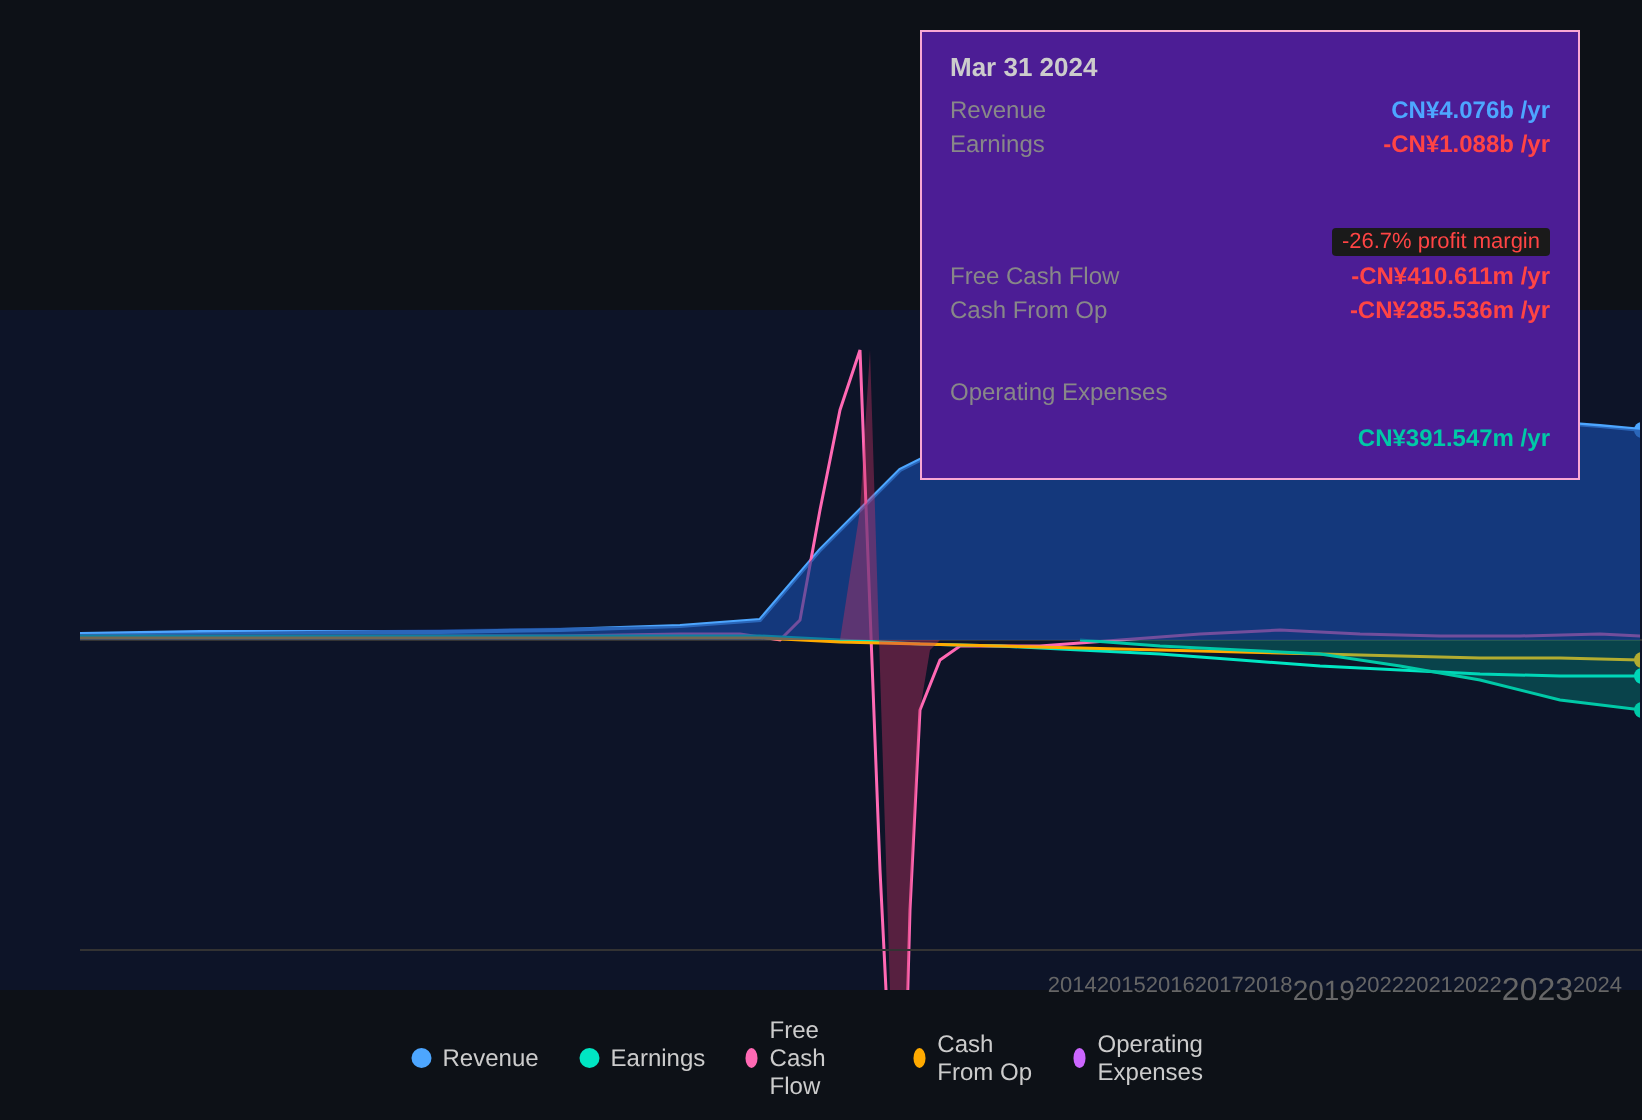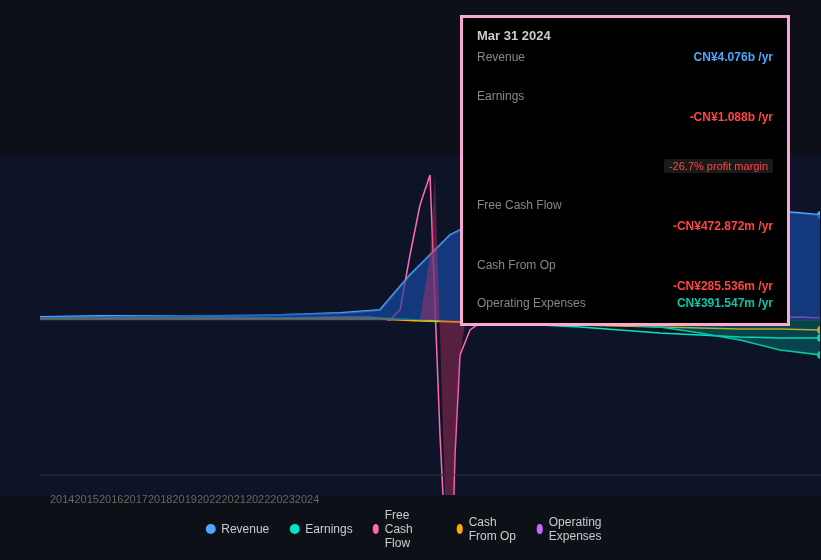--- a/index.html
+++ b/index.html
@@ -16,22 +16,22 @@
       width: 821px;
       height: 560px;
       position: relative;
     }
 
     
     #tooltip {
       position: absolute;
       top: 15px;
       left: 460px;
-      background: #000000;
-      border: 3px solid #f9a8d4;
+      background: #4c1d95;
+      border: 1px solid #f9a8d4;
       padding: 10px 14px;
       min-width: 330px;
       z-index: 10;
     }
 
     #tooltip-date {
       color: #ccc;
       font-size: 13px;
       font-weight: bold;
       margin-bottom: 7px;
@@ -48,22 +48,22 @@
     .tooltip-label {
       color: #888;
       min-width: 120px;
     }
 
     .tooltip-value {
       font-weight: bold;
     }
 
     .tooltip-value.blue { color: #4da6ff; }
-    .tooltip-value.red { color: #ff4444; margin-top: 43px; }
-    .tooltip-value.teal { color: #00c9a7; }
+    .tooltip-value.red { color: #ff4444; }
+    .tooltip-value.teal { color: #00c9a7; margin-top: 47px; }
 
     .profit-margin-row {
       display: flex;
       justify-content: flex-end;
       margin-bottom: 3px;
       margin-top: 35px;
     }
     .profit-margin-badge {
       background: #1a1a1a;
       color: #ff4444;
@@ -146,21 +146,21 @@
     </div>
     <div class="tooltip-row">
       <span class="tooltip-label">Earnings</span>
       <span class="tooltip-value red">-CN¥1.088b /yr</span>
     </div>
     <div class="profit-margin-row">
       <span class="profit-margin-badge">-26.7% profit margin</span>
     </div>
     <div class="tooltip-row">
       <span class="tooltip-label">Free Cash Flow</span>
-      <span class="tooltip-value red">-CN¥472.872m /yr</span>
+      <span class="tooltip-value red">-CN¥410.611m /yr</span>
     </div>
     <div class="tooltip-row">
       <span class="tooltip-label">Cash From Op</span>
       <span class="tooltip-value red">-CN¥285.536m /yr</span>
     </div>
     <div class="tooltip-row">
       <span class="tooltip-label">Operating Expenses</span>
       <span class="tooltip-value teal">CN¥391.547m /yr</span>
     </div>
   </div>
@@ -219,31 +219,31 @@
                L 520,55 L 560,58 L 600,50 L 640,42 L 680,48 L 720,52 L 760,55 L 821,60
                L 821,165 L 40,165 Z" fill="rgba(20,60,140,0.6)" stroke="none"></path>
 
       <path d="M 420,165 L 430,100 L 435,20 L 440,180 L 445,340 L 450,480 
                L 455,300 L 460,200 L 465,170 L 470,165 Z" fill="rgba(200,50,100,0.4)" stroke="none"></path>
     </g>
 
     <line x1="40" y1="320" x2="821" y2="320" stroke="#333" stroke-width="1"></line>
   </svg>
 
-  <div style="position:absolute; bottom:55px; left:40px; right:0; display:flex; justify-content:flex-start; padding: 0 10px;">
+  <div style="position:absolute; bottom:55px; left:40px; right:0; display:flex; justify-content:flex-end; padding: 0 10px;">
     <span class="x-label" style="color:#666;font-size:11px;">2014</span>
     <span class="x-label" style="color:#666;font-size:11px;">2015</span>
     <span class="x-label" style="color:#666;font-size:11px;">2016</span>
     <span class="x-label" style="color:#666;font-size:11px;">2017</span>
     <span class="x-label" style="color:#666;font-size:11px;">2018</span>
-    <span class="x-label" style="color:#666;font-size:11px;">2019</span>
+    <span class="x-label" style="color:#666;font-size:14px;">2019</span>
     <span class="x-label" style="color:#666;font-size:11px;">2022</span>
     <span class="x-label" style="color:#666;font-size:11px;">2021</span>
     <span class="x-label" style="color:#666;font-size:11px;">2022</span>
-    <span class="x-label" style="color:#666;font-size:11px;">2023</span>
+    <span class="x-label" style="color:#666;font-size:16px;">2023</span>
     <span class="x-label" style="color:#666;font-size:11px;">2024</span>
   </div>
 
   <div id="legend">
     <div class="legend-item">
       <div class="legend-dot" style="background:#4da6ff;"></div>
       <span>Revenue</span>
     </div>
     <div class="legend-item">
       <div class="legend-dot" style="background:#00e6c3;"></div>

